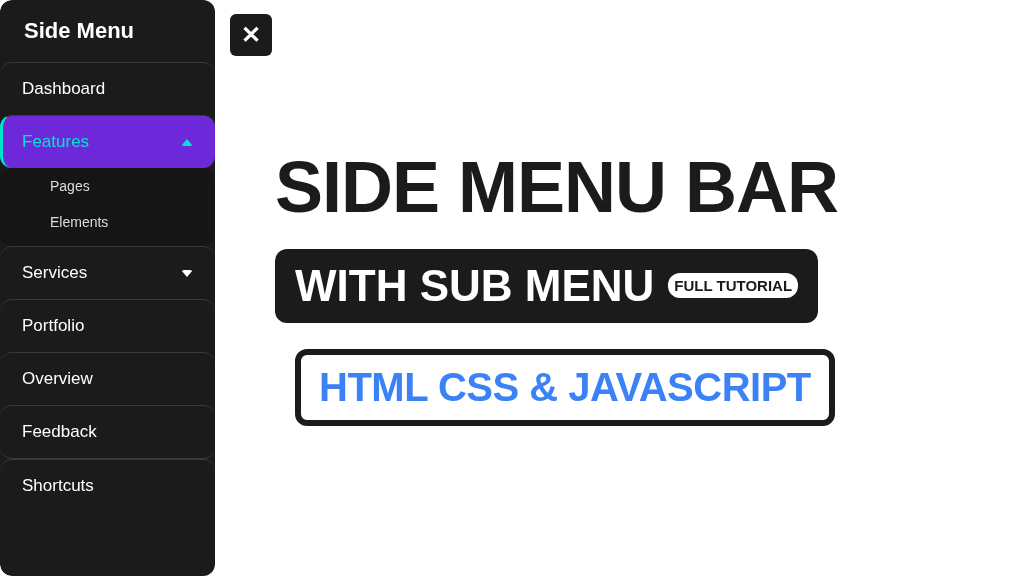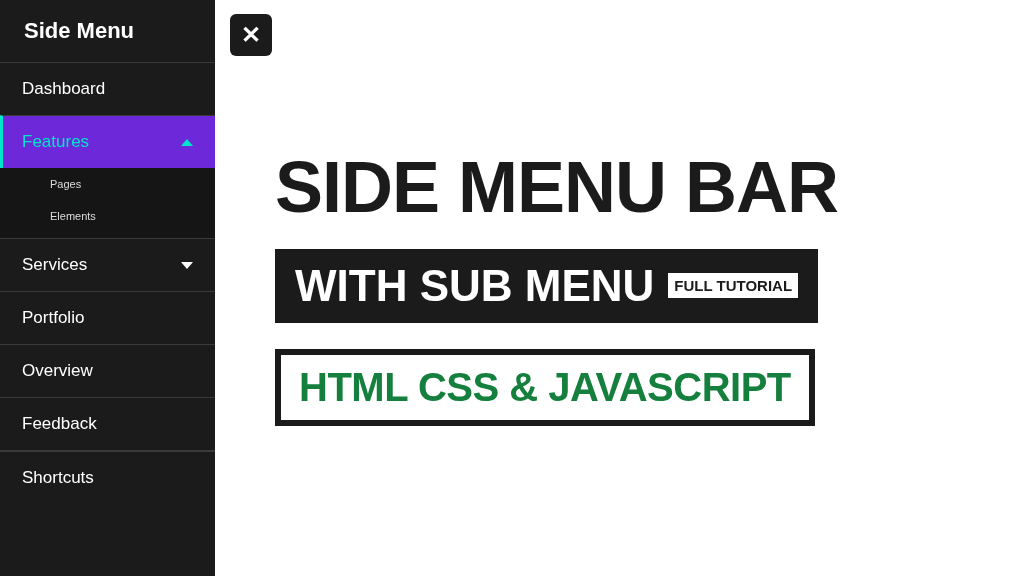--- a/index.html
+++ b/index.html
@@ -1,15 +1,15 @@
 <!DOCTYPE html>
 <html><head>
   <meta charset="utf-8">
   <style>
-    * { margin: 0; padding: 0; box-sizing: border-box; }
+    * { margin: 0; padding: 0; box-sizing: border-box; border-radius: 12px; }
     body {
       font-family: 'Segoe UI', Arial, sans-serif;
       width: 1024px;
       height: 576px;
       background: #fff;
       display: flex;
       overflow: hidden;
     }
     .sidebar {
       width: 215px;
@@ -43,21 +43,21 @@
     }
     .menu-item.last {
       border-bottom: 1px solid #3a3a3a;
     }
     .submenu {
       background: #151515;
     }
     .submenu-item {
       padding: 10px 22px 10px 50px;
       color: #ddd;
-      font-size: 11px;
+      font-size: 14px;
       font-weight: 400;
       cursor: pointer;
     }
     .submenu-item:last-child {
       padding-bottom: 16px;
     }
     .caret-up {
       width: 0; height: 0;
       border-left: 6px solid transparent;
       border-right: 6px solid transparent;
@@ -122,25 +122,26 @@
       color: #1b1b1b;
       font-size: 15px;
       font-weight: 900;
       padding: 4px 6px;
       margin-left: 14px;
       letter-spacing: 0px;
       align-self: center;
     }
     .outline-bar {
       border: 6px solid #1b1b1b;
-      color: #15803d;
+      color: #3b82f6;
       font-size: 40px;
       font-weight: 900;
       padding: 10px 18px;
       letter-spacing: -0.5px;
+      margin-left: 20px;
     }
   </style>
 </head>
 <body>
 
 <nav class="sidebar">
   <div class="sidebar-header">Side Menu</div>
   <div class="menu-item">
     <span>Dashboard</span>
   </div>

